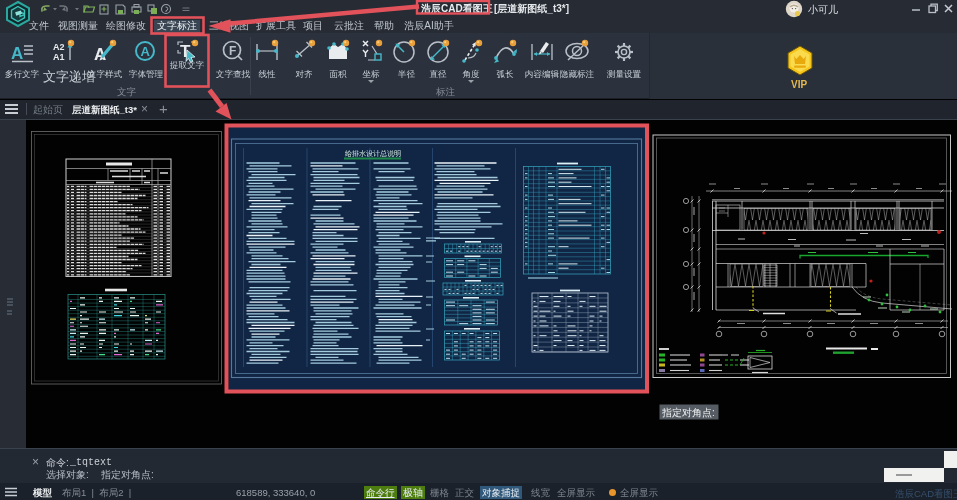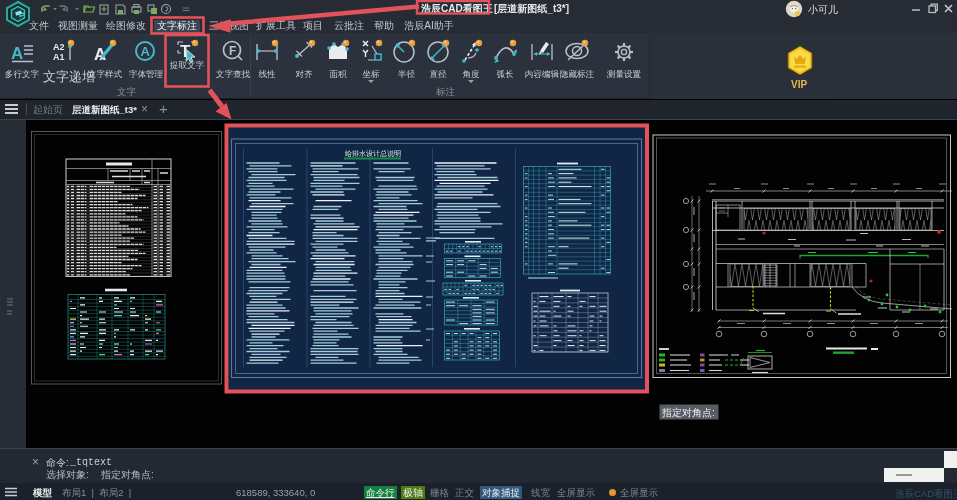--- a/index.html
+++ b/index.html
@@ -257,21 +257,21 @@
     <span class="abs" style="left:101px;top:469px;font-size:10px;color:#b6bcc3;font-weight:normal;">指定对角点:</span>
     <span class="abs" style="left:944px;top:451px;width:13px;height:17px;background:#f1f1ef;"></span>
     <span class="abs" style="left:884px;top:468px;width:60px;height:14px;background:#f1f1ef;"></span>
     <span class="abs" style="left:896px;top:474px;width:16px;height:2px;background:#999;"></span>
     <svg class="abs" style="left:5px;top:487px" width="14" height="11">
       <path d="M0 1.5 h12 M0 5 h12 M0 8.5 h12" stroke="#c8cdd3" stroke-width="1.6"></path>
     </svg>
     <span class="abs" style="left:33px;top:487px;font-size:9.5px;color:#eef0f2;font-weight:bold;">模型</span>
     <span class="abs" style="left:62px;top:487px;font-size:9.5px;color:#848b94;font-weight:normal;">布局1&nbsp;&nbsp;|&nbsp;&nbsp;布局2&nbsp;&nbsp;|</span>
     <span class="abs" style="left:236px;top:487px;font-size:9.5px;color:#99a0a8;font-weight:normal;">618589, 333640, 0</span>
-    <span class="abs" style="left:364px;top:485.5px;font-size:9.5px;background:#15803d;color:#e8edf2;padding:0 2px;height:13px;line-height:13px;text-decoration:underline;">命令行</span>
+    <span class="abs" style="left:364px;top:485.5px;font-size:9.5px;background:#4d7c0f;color:#e8edf2;padding:0 2px;height:13px;line-height:13px;text-decoration:underline;">命令行</span>
     <span class="abs" style="left:401px;top:485.5px;font-size:10px;background:#4d7c0f;color:#e8edf2;padding:0 2px;height:13px;line-height:13px;">极轴</span>
     <span class="abs" style="left:430px;top:487px;font-size:9.5px;color:#7d848d;font-weight:normal;">栅格</span>
     <span class="abs" style="left:455px;top:487px;font-size:9.5px;color:#7d848d;font-weight:normal;">正交</span>
     <span class="abs" style="left:480px;top:485.5px;font-size:9.5px;background:#30587a;color:#e8edf2;padding:0 2px;height:13px;line-height:13px;">对象捕捉</span>
     <span class="abs" style="left:531px;top:487px;font-size:9.5px;color:#7d848d;font-weight:normal;">线宽</span>
     <span class="abs" style="left:557px;top:487px;font-size:9.5px;color:#7d848d;font-weight:normal;">全屏显示</span>
     <span class="abs" style="left:609px;top:489px;width:7px;height:7px;border-radius:50%;background:#e8952c;"></span>
     <span class="abs" style="left:620px;top:487px;font-size:9.5px;color:#7d848d;font-weight:normal;">全屏显示</span>
     <span class="abs" style="left:895px;top:488px;font-size:9.5px;color:#35506e;font-weight:normal;">浩辰CAD看图王</span>
 <svg class="abs" style="left:0;top:119px" width="26" height="329">

